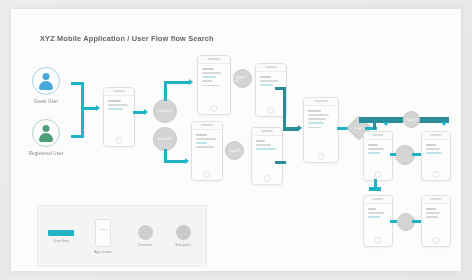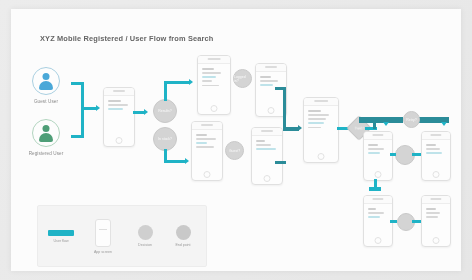--- a/index.html
+++ b/index.html
@@ -123,21 +123,21 @@
 </style>
 </head>
 <body>
 
 <div id="stage">
   <div class="backdrop"></div>
 
   <div class="canvas">
     <div class="canvas-inner">
 
-      <div class="title">XYZ Mobile Registered / User Flow from Search</div>
+      <div class="title">XYZ Mobile Application / User Flow flow Search</div>
 
       <div class="persona" style="left:7px;top:58px;">
         <div class="avatar p-blue">
           <span class="head"></span>
             <span class="body"></span>
         </div>
         <div class="persona-label">Guest User</div>
       </div>
 
       <div class="persona" style="left:7px;top:110px;">

